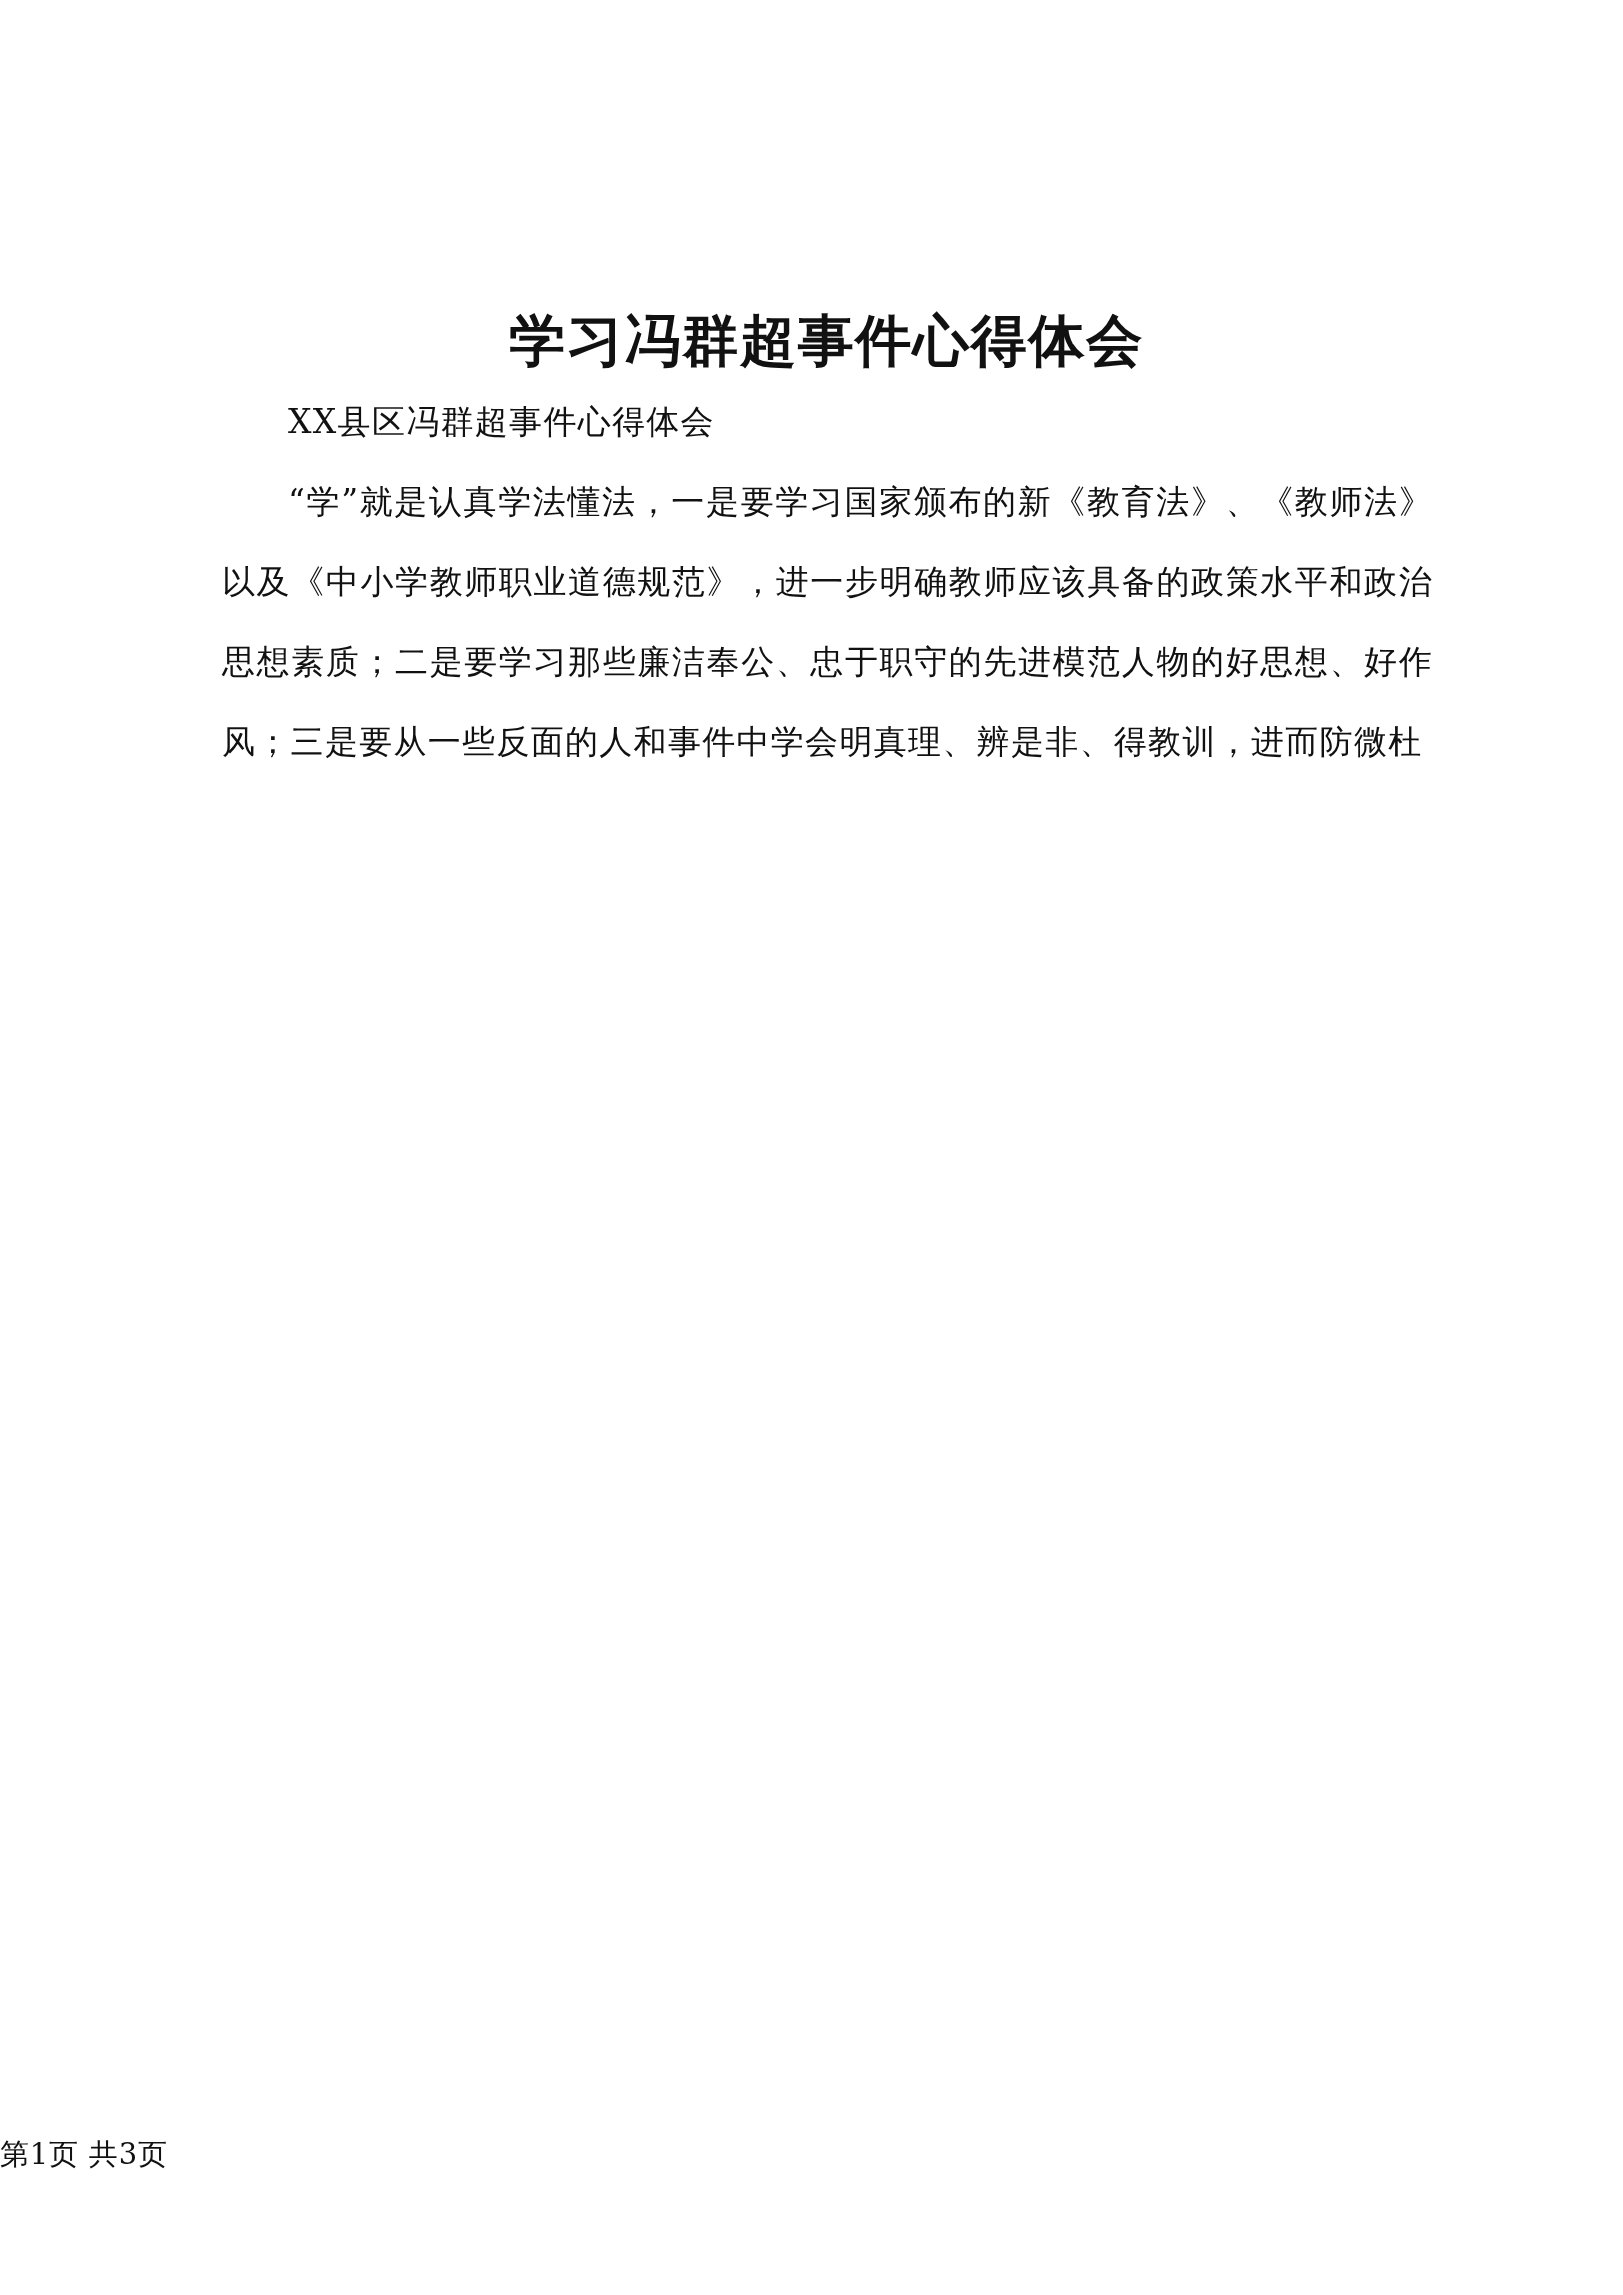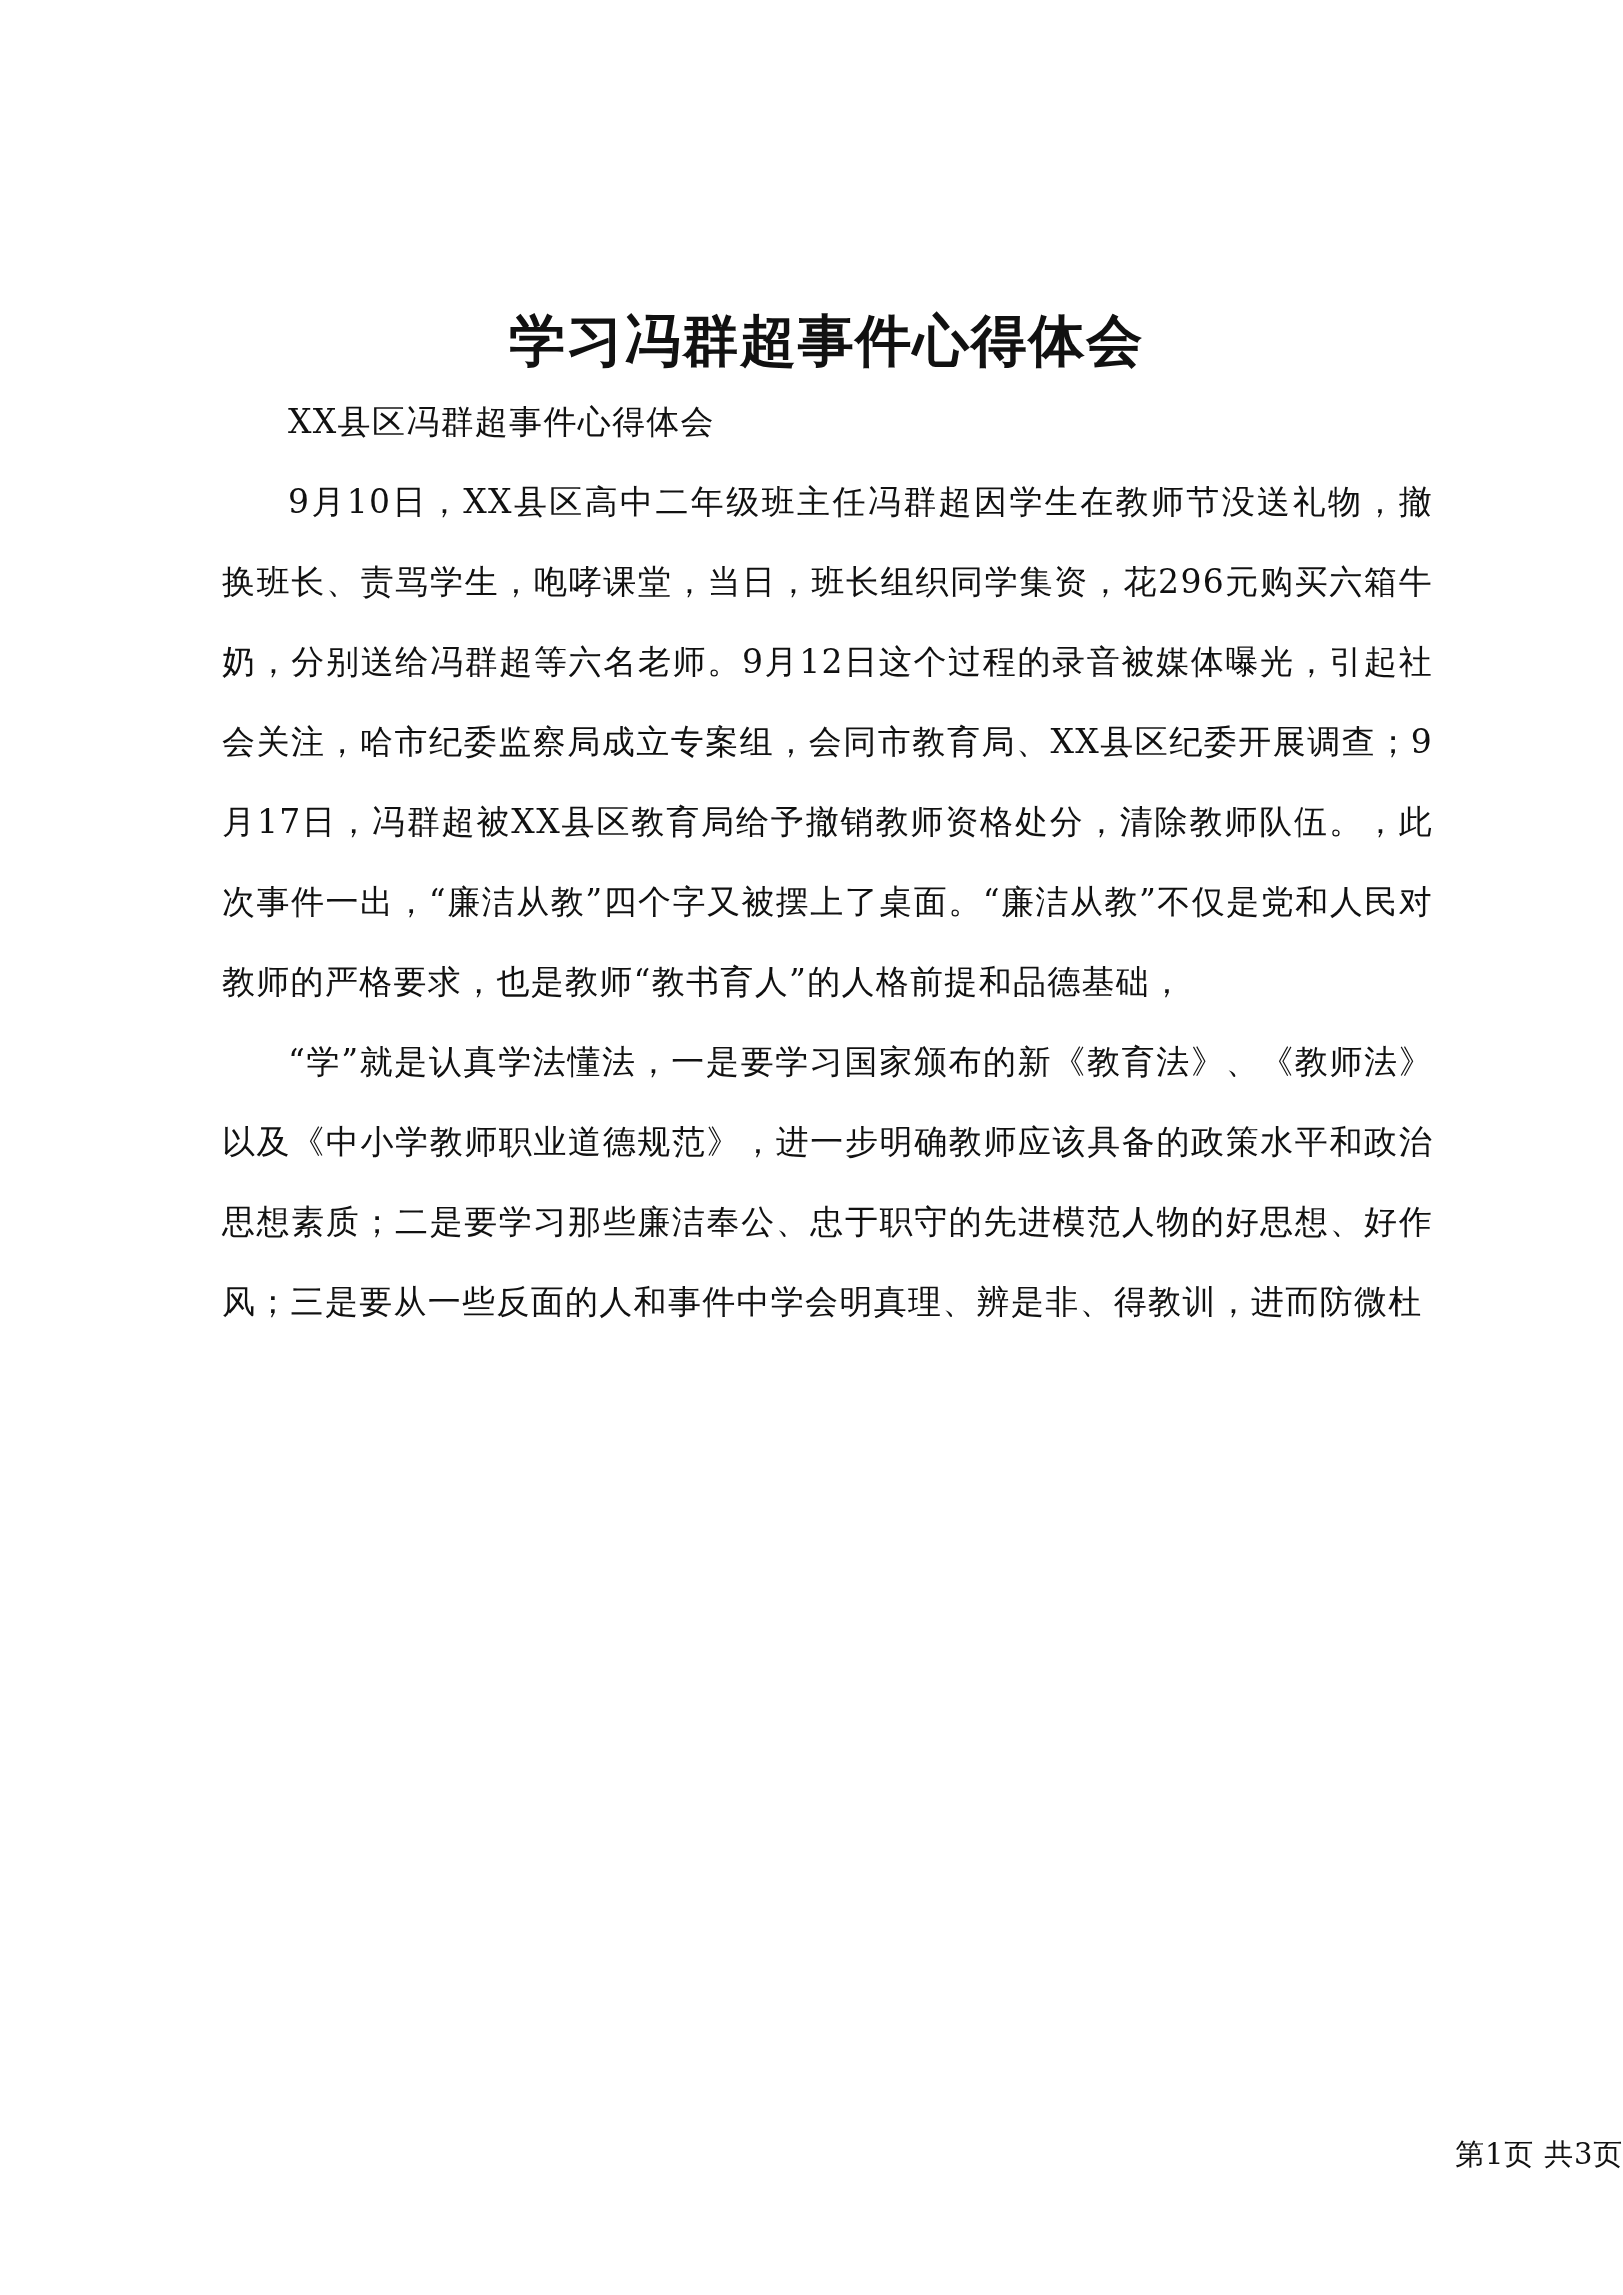--- a/index.html
+++ b/index.html
@@ -48,33 +48,32 @@
   }
   .body p {
     margin: 0;
     text-indent: 2em;
   }
   .footer {
     position: absolute;
     left: 0;
     width: 1623px;
     top: 2129px;
-    text-align: right;
+    text-align: left;
     font-size: 29px;
     line-height: 51px;
     letter-spacing: 0.8px;
   }
 </style>
 </head>
 <body>
 
 <div class="page">
   <h1 class="title">学习冯群超事件心得体会</h1>
 
   <div class="body">
     <p>XX县区冯群超事件心得体会</p>
-    <p>9月10日，XX县区高中二年级班主任冯群超因学生在教师节没送礼物，撤换班长、责骂学生，咆哮课堂，当日，班长组织同学集资，花296元购买六箱牛奶，分别送给冯群超等六名老师。9月12日这个过程的录音被媒体曝光，引起社会关注，哈市纪委监察局成立专案组，会同市教育局、XX县区纪委开展调查；9月17日，冯群超被XX县区教育局给予撤销教师资格处分，清除教师队伍。，此次事件一出，“廉洁从教”四个字又被摆上了桌面。“廉洁从教”不仅是党和人民对教师的严格要求，也是教师“教书育人”的人格前提和品德基础，</p>
     <p>“学”就是认真学法懂法，一是要学习国家颁布的新《教育法》、《教师法》以及《中小学教师职业道德规范》，进一步明确教师应该具备的政策水平和政治思想素质；二是要学习那些廉洁奉公、忠于职守的先进模范人物的好思想、好作风；三是要从一些反面的人和事件中学会明真理、辨是非、得教训，进而防微杜</p>
   </div>
 
   <div class="footer">第1页 共3页</div>
 </div>
 
 
 </body></html>

